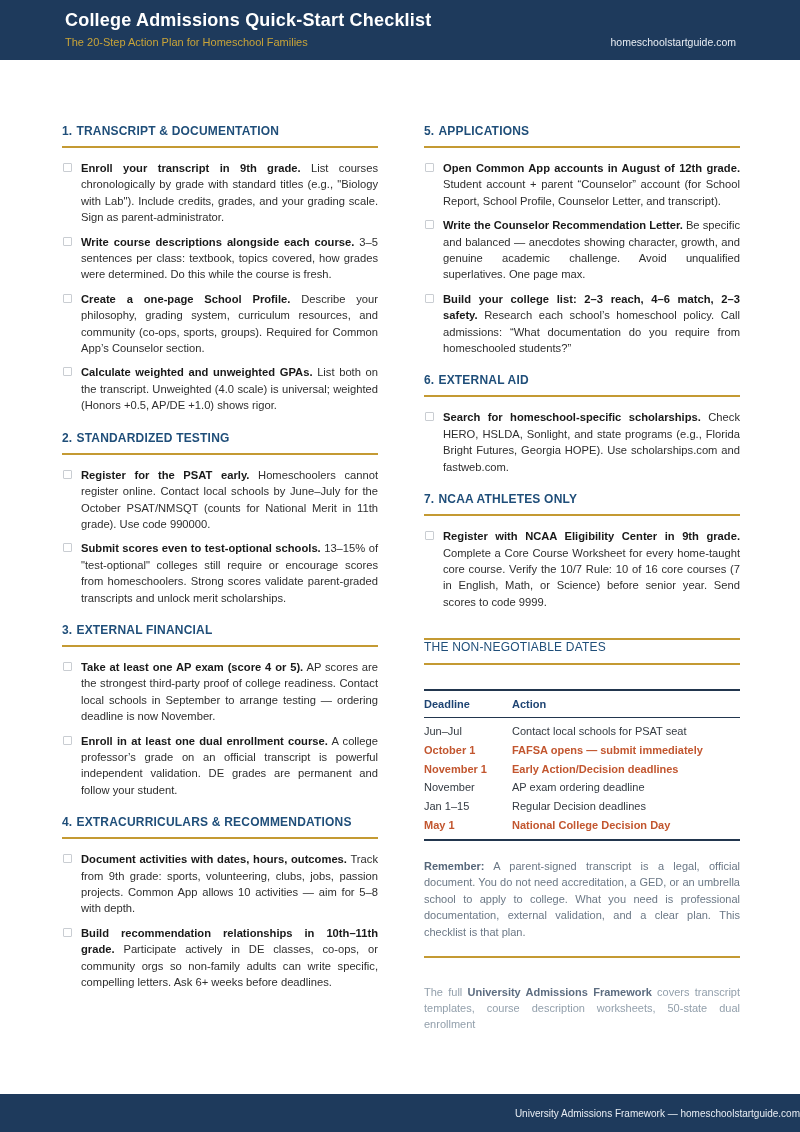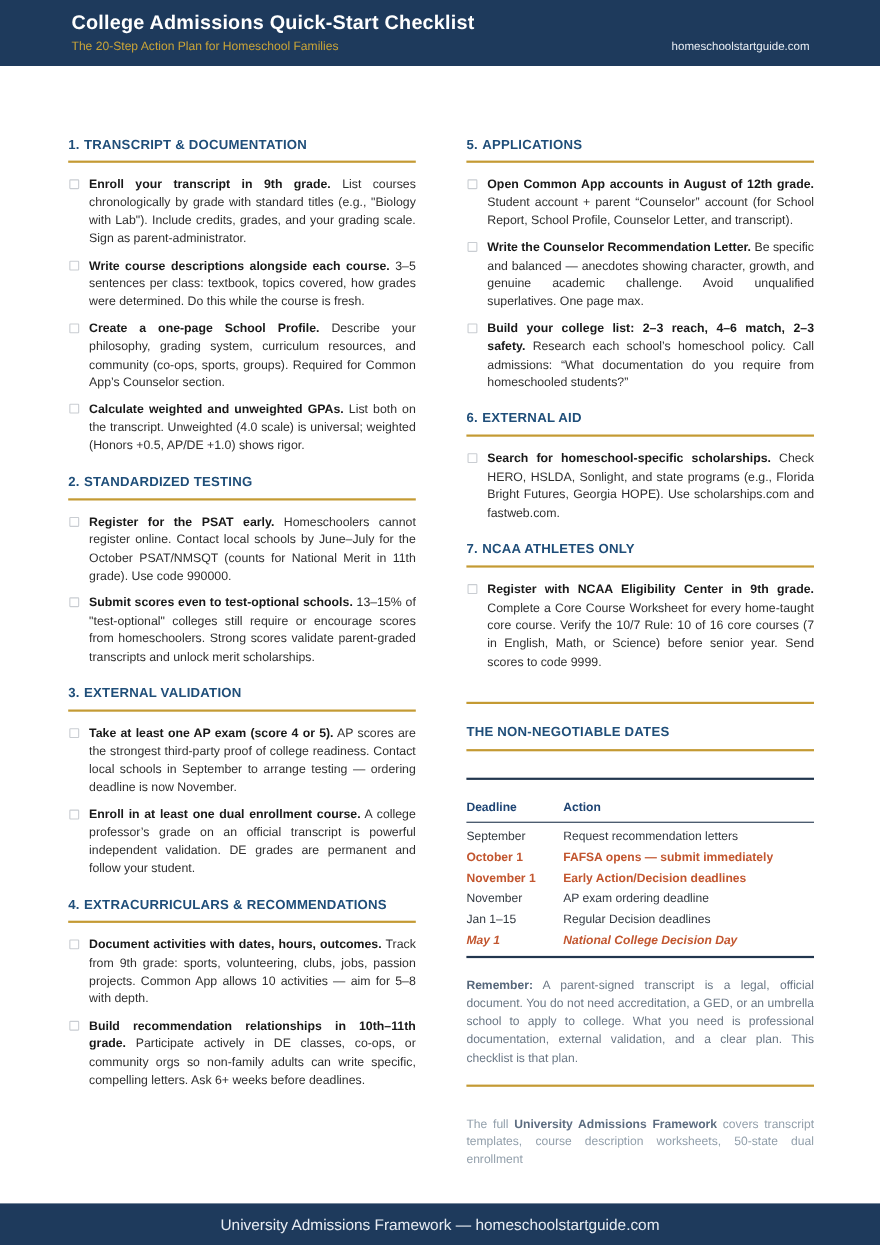--- a/index.html
+++ b/index.html
@@ -34,48 +34,48 @@
   .cb {
     position:absolute; left:1px; top:3px; width:9px; height:9px;
     border:1px solid #c9cdd2; background:#ffffff; border-radius:1px;
   }
   .txt {
     font-size:11.2px; line-height:16.4px; color:#2e2e2e; text-align:justify;
   }
   .txt .lead { color:#191919; font-weight:bold; }
   
   .dates-sep { margin-top:28px; margin-bottom:0; }
-  .dates-h { margin-top:18px; font-size:12px; font-weight:bold; color:#1f4e79; letter-spacing:0.2px; }
+  .dates-h { font-size:12px; font-weight:normal; color:#1f4e79; letter-spacing:0.2px; }
   .dates-rule { margin:9px 0 0 0; }
   .dtable { margin-top:24px; border-top:2px solid #22364e; border-bottom:2px solid #22364e; }
   .trow { display:flex; font-size:11px; line-height:13px; padding:3px 0; }
   .trow.thead {
     font-weight:bold; color:#1e4473; padding:7px 0 6px 0;
-    border-bottom:1.5px solid #22364e; margin-bottom:4px;margin-top:12px;
-  }
-  .trow:last-child { padding-bottom:7px;font-style:italic; }
+    border-bottom:1.5px solid #22364e; margin-bottom:4px;
+  }
+  .trow:last-child { padding-bottom:7px; }
   .c-deadline { width:88px; flex:0 0 88px; color:#333a42; }
   .c-action { flex:1; color:#333a42; }
   .trow.thead .c-deadline, .trow.thead .c-action { color:#1e4473; }
   .trow.hl .c-deadline, .trow.hl .c-action { color:#c2562f; font-weight:bold; }
   .trow { padding:2.9px 0; }
   
   .remember {
     margin-top:17px; font-size:11px; line-height:16.4px;
     color:#6b7886; text-align:justify;
   }
   .remember .rlabel { font-weight:bold; color:#56677a; }
   .after-remember { margin:16px 0 26px 0; }
   .promo { font-size:11px; line-height:16px; color:#93a0ac; text-align:justify; }
   .promo .pbold { font-weight:bold; color:#5d6d80; }
   
   .botbar {
     position:absolute; left:0; bottom:0; width:800px; height:38px;
-    background:#1e3a5c; color:#e8edf3; font-size:14px;
-    display:flex; align-items:center; justify-content:center;
+    background:#1e3a5c; color:#e8edf3; font-size:10px;
+    display:flex; align-items:center; justify-content:flex-end;
   }
 </style>
 </head>
 <body>
 
 <div class="page">
 
   <header class="topbar">
     <div class="title">College Admissions Quick-Start Checklist</div>
     <div class="subtitle">The 20-Step Action Plan for Homeschool Families</div>
@@ -114,21 +114,21 @@
           <span class="cb"></span>
           <p class="txt"><b class="lead">Register for the PSAT early.</b> <span>Homeschoolers cannot register online. Contact local schools by June–July for the October PSAT/NMSQT (counts for National Merit in 11th grade). Use code 990000.</span></p>
         </div>
         <div class="item">
           <span class="cb"></span>
           <p class="txt"><b class="lead">Submit scores even to test-optional schools.</b> <span>13–15% of "test-optional" colleges still require or encourage scores from homeschoolers. Strong scores validate parent-graded transcripts and unlock merit scholarships.</span></p>
         </div>
       </section>
 
       <section class="sec">
-        <h2 class="sec-h"><span class="num">3.</span><span>EXTERNAL VALIDATION</span></h2>
+        <h2 class="sec-h"><span class="num">3.</span><span>EXTERNAL FINANCIAL</span></h2>
         <div class="rule"></div>
         <div class="item">
           <span class="cb"></span>
           <p class="txt"><b class="lead">Take at least one AP exam (score 4 or 5).</b> <span>AP scores are the strongest third-party proof of college readiness. Contact local schools in September to arrange testing — ordering deadline is now November.</span></p>
         </div>
         <div class="item">
           <span class="cb"></span>
           <p class="txt"><b class="lead">Enroll in at least one dual enrollment course.</b> <span>A college professor’s grade on an official transcript is powerful independent validation. DE grades are permanent and follow your student.</span></p>
         </div>
       </section>
@@ -188,22 +188,22 @@
       <div class="rule dates-sep"></div>
       <h2 class="dates-h">THE NON-NEGOTIABLE DATES</h2>
       <div class="rule dates-rule"></div>
 
       <div class="dtable">
         <div class="trow thead">
           <div class="c-deadline">Deadline</div>
           <div class="c-action">Action</div>
         </div>
         <div class="trow">
-          <div class="c-deadline">September</div>
-          <div class="c-action">Request recommendation letters</div>
+          <div class="c-deadline">Jun–Jul</div>
+          <div class="c-action">Contact local schools for PSAT seat</div>
         </div>
         <div class="trow hl">
           <div class="c-deadline">October 1</div>
           <div class="c-action">FAFSA opens — submit immediately</div>
         </div>
         <div class="trow hl">
           <div class="c-deadline">November 1</div>
           <div class="c-action">Early Action/Decision deadlines</div>
         </div>
         <div class="trow">

